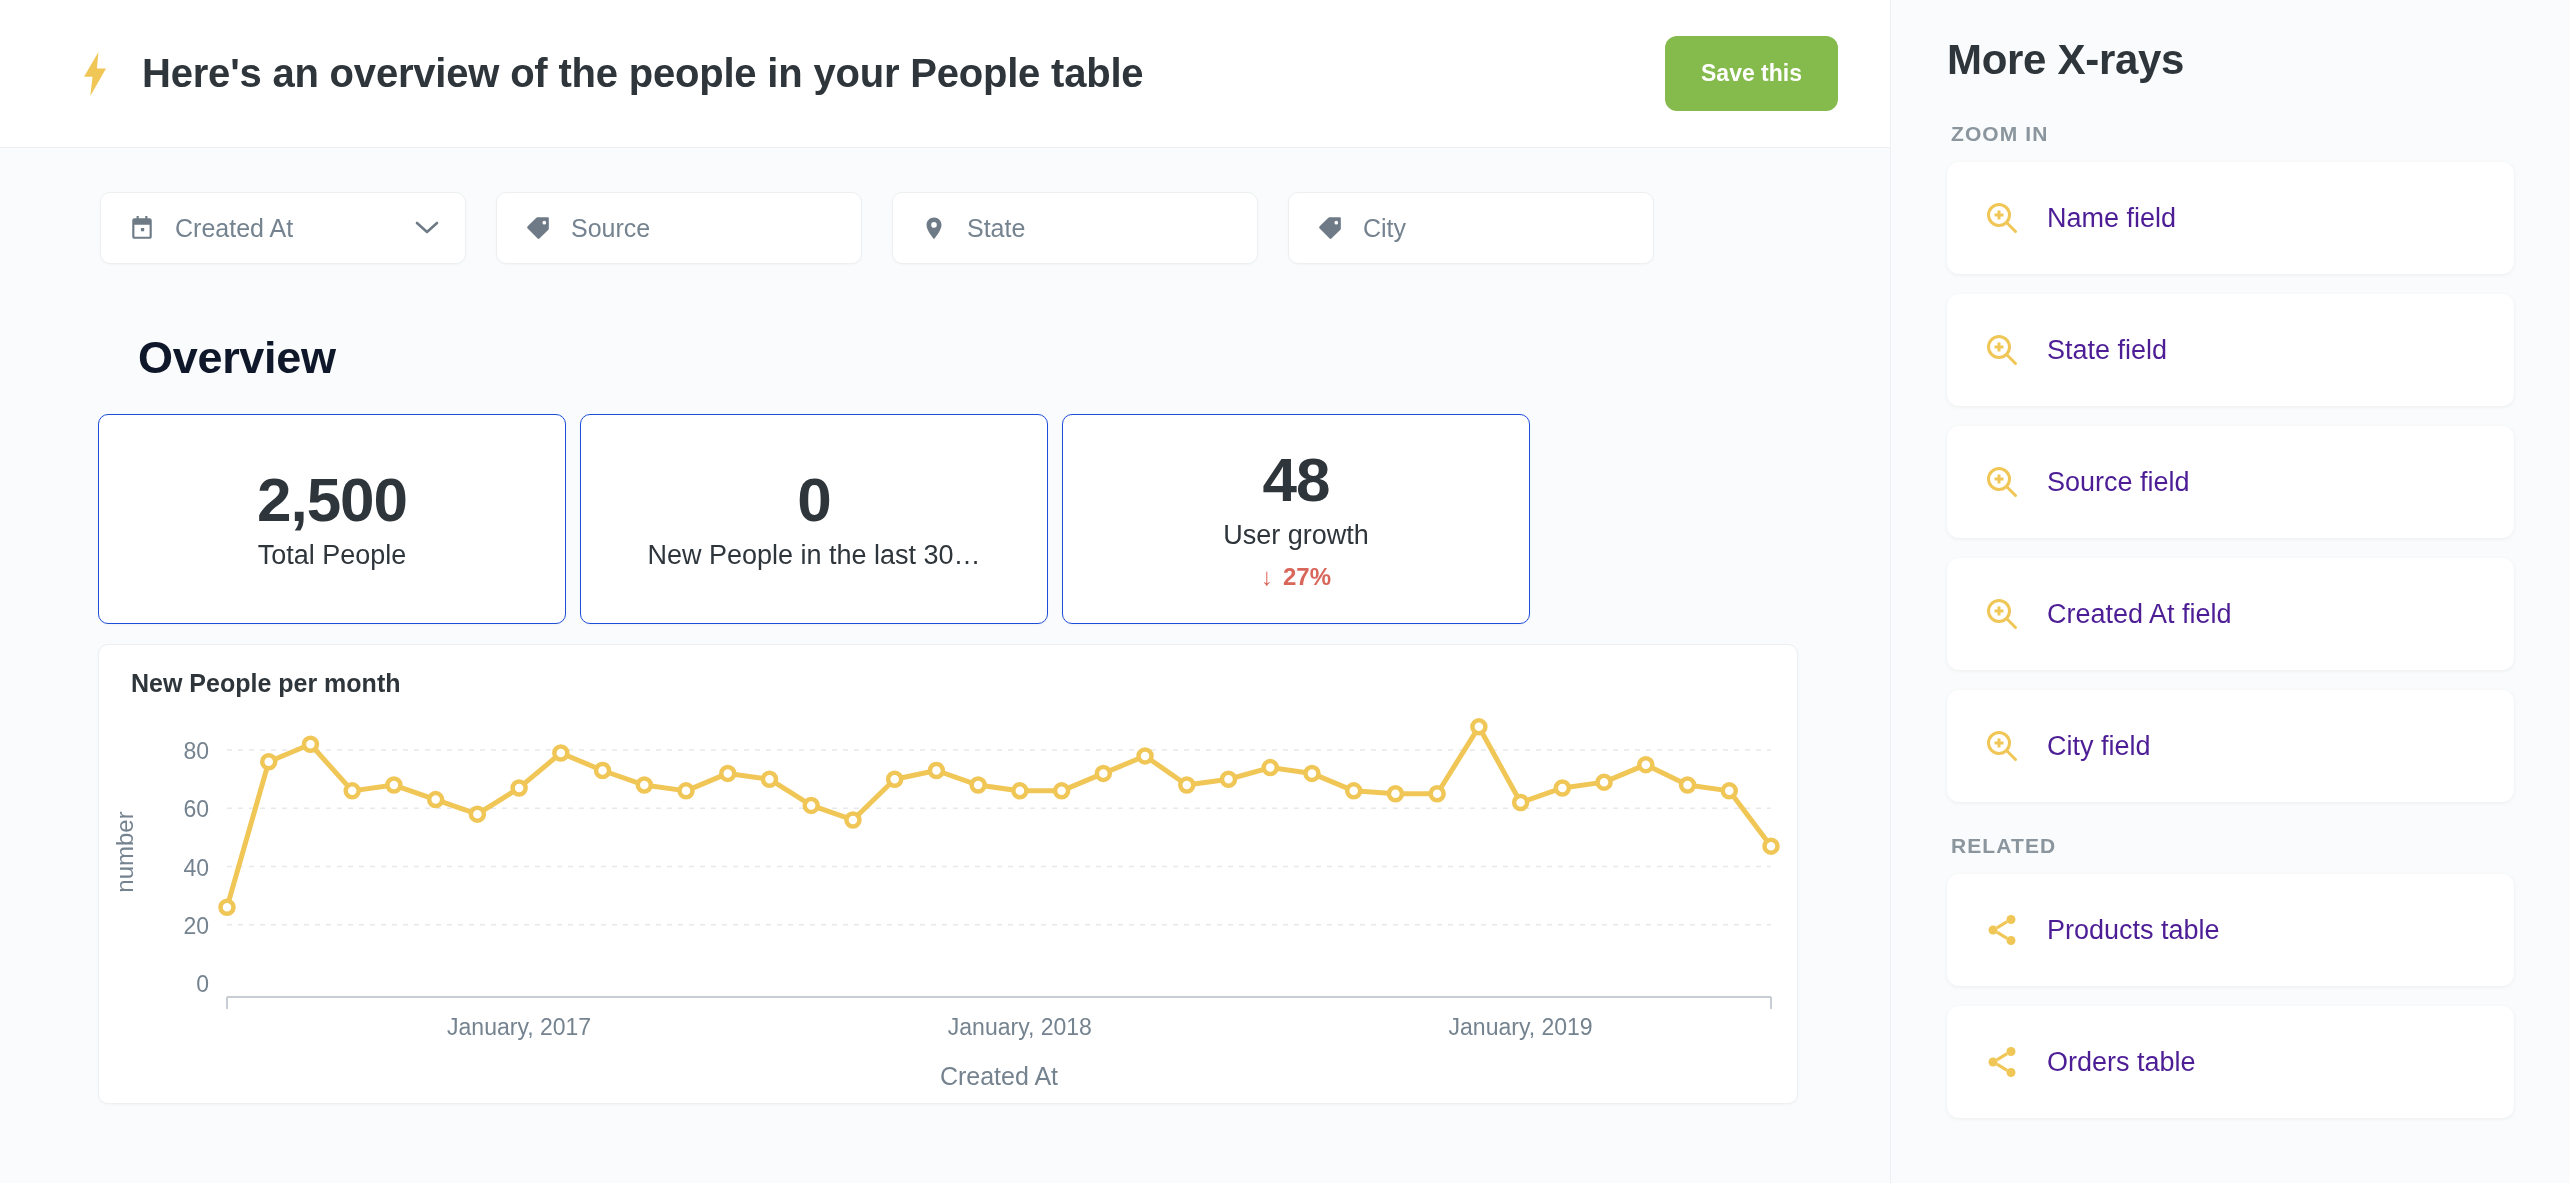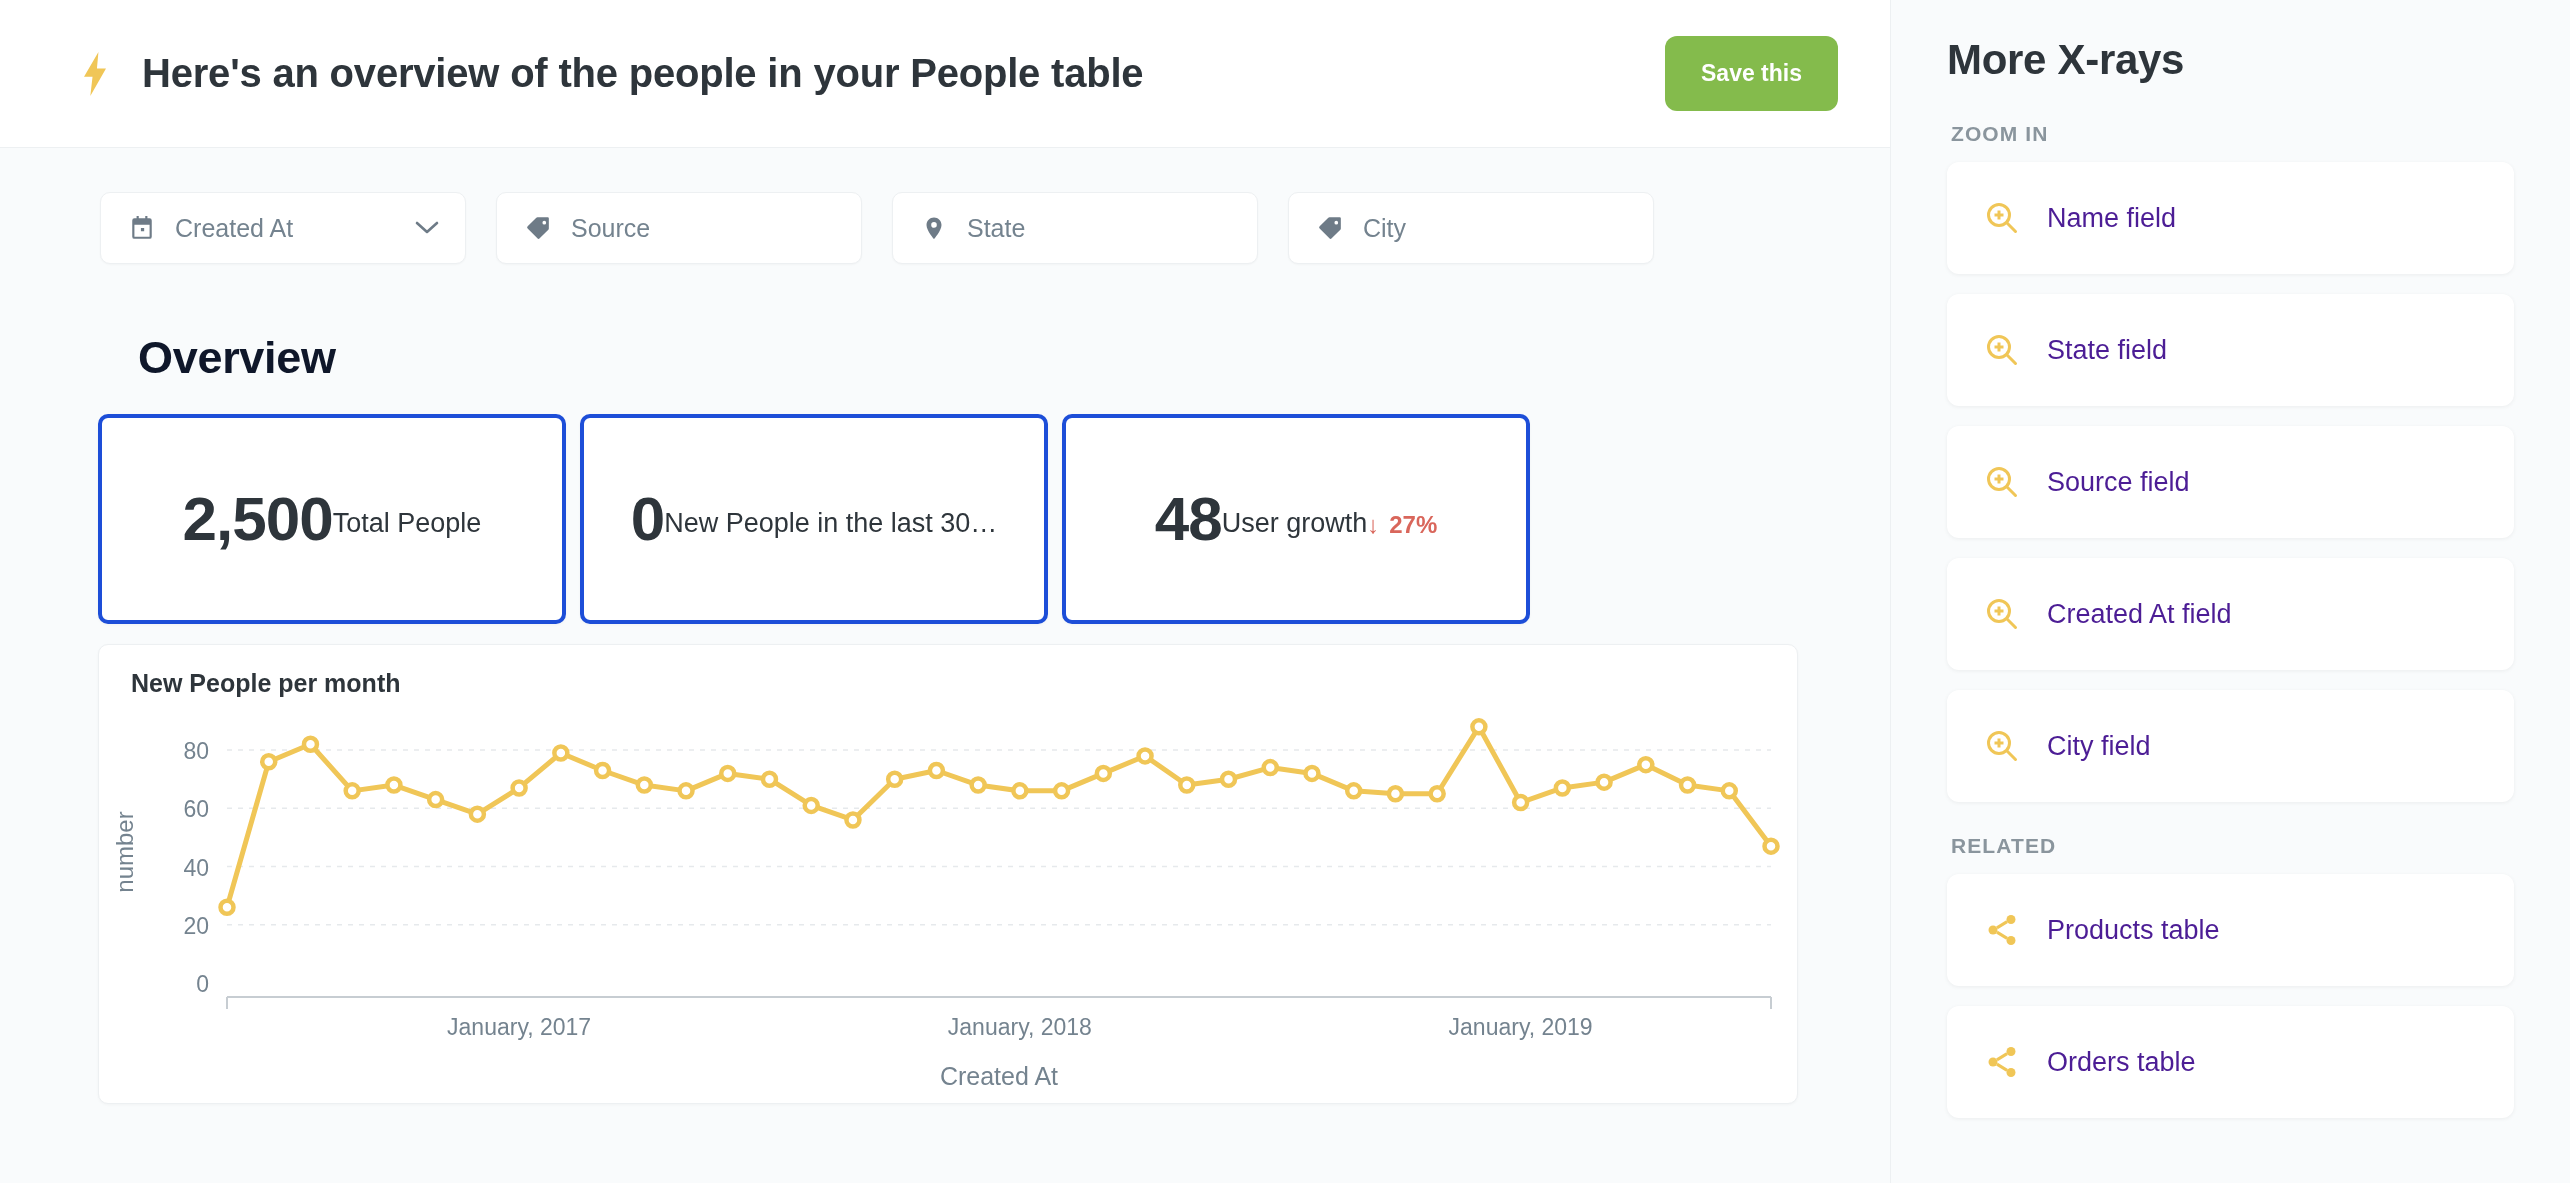--- a/index.html
+++ b/index.html
@@ -63,22 +63,22 @@
     font-size: 45px; font-weight: 700; color: #0f172a;
     padding: 68px 0 0 138px; letter-spacing: -0.3px;
   }
   .cards {
     display: flex; gap: 14px;
     padding: 30px 0 0 98px;
   }
   .stat-card {
     width: 468px; height: 210px;
     background: #FFFFFF;
-    border: 4px solid #1d4ed8; border-radius: 10px;
-    display: flex; flex-direction: row;
+    border: 1px solid #1d4ed8; border-radius: 10px;
+    display: flex; flex-direction: column;
     align-items: center; justify-content: center;
     box-shadow: 0 1px 3px rgba(0,0,0,0.035);
     overflow: hidden;
   }
   .stat-value {
     font-size: 62px; font-weight: 700; color: #2E353B;
     line-height: 1.05; letter-spacing: -1px;
   }
   .stat-label {
     font-size: 27px; color: #2E353B; font-weight: 400;

